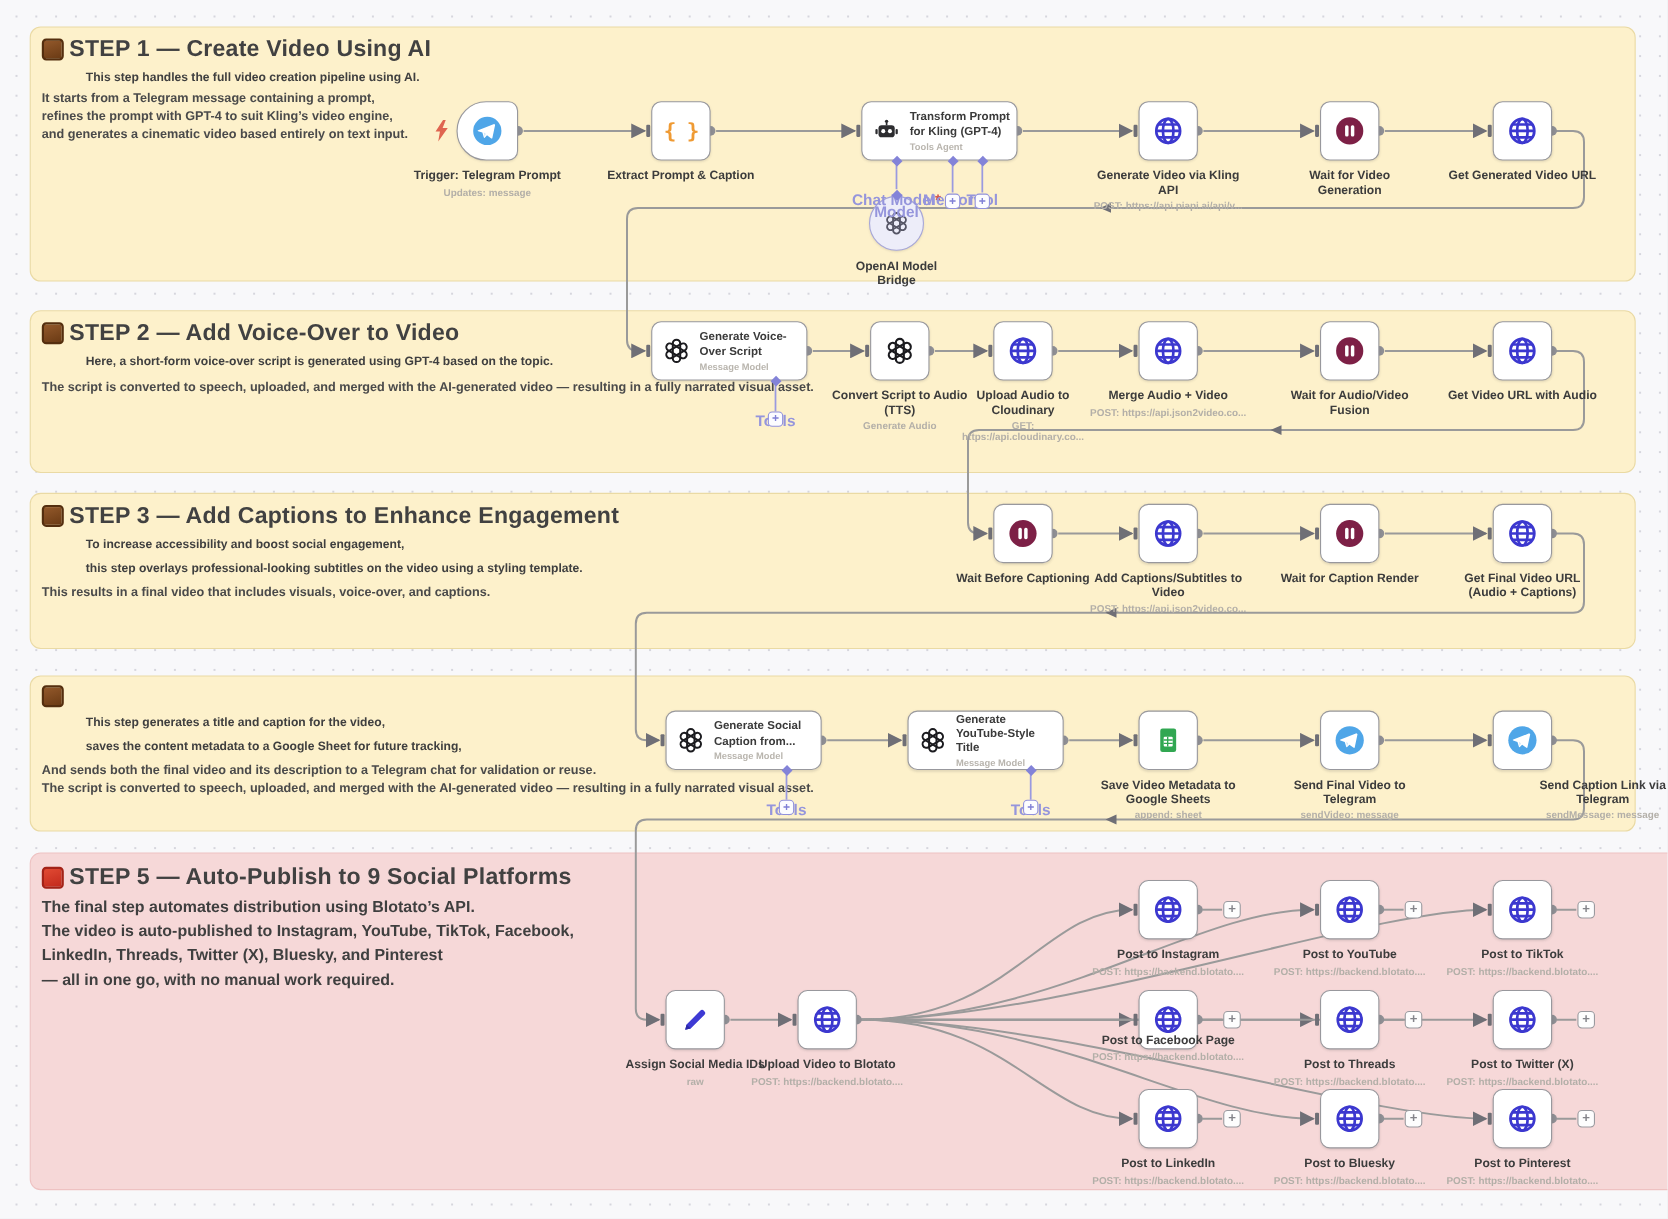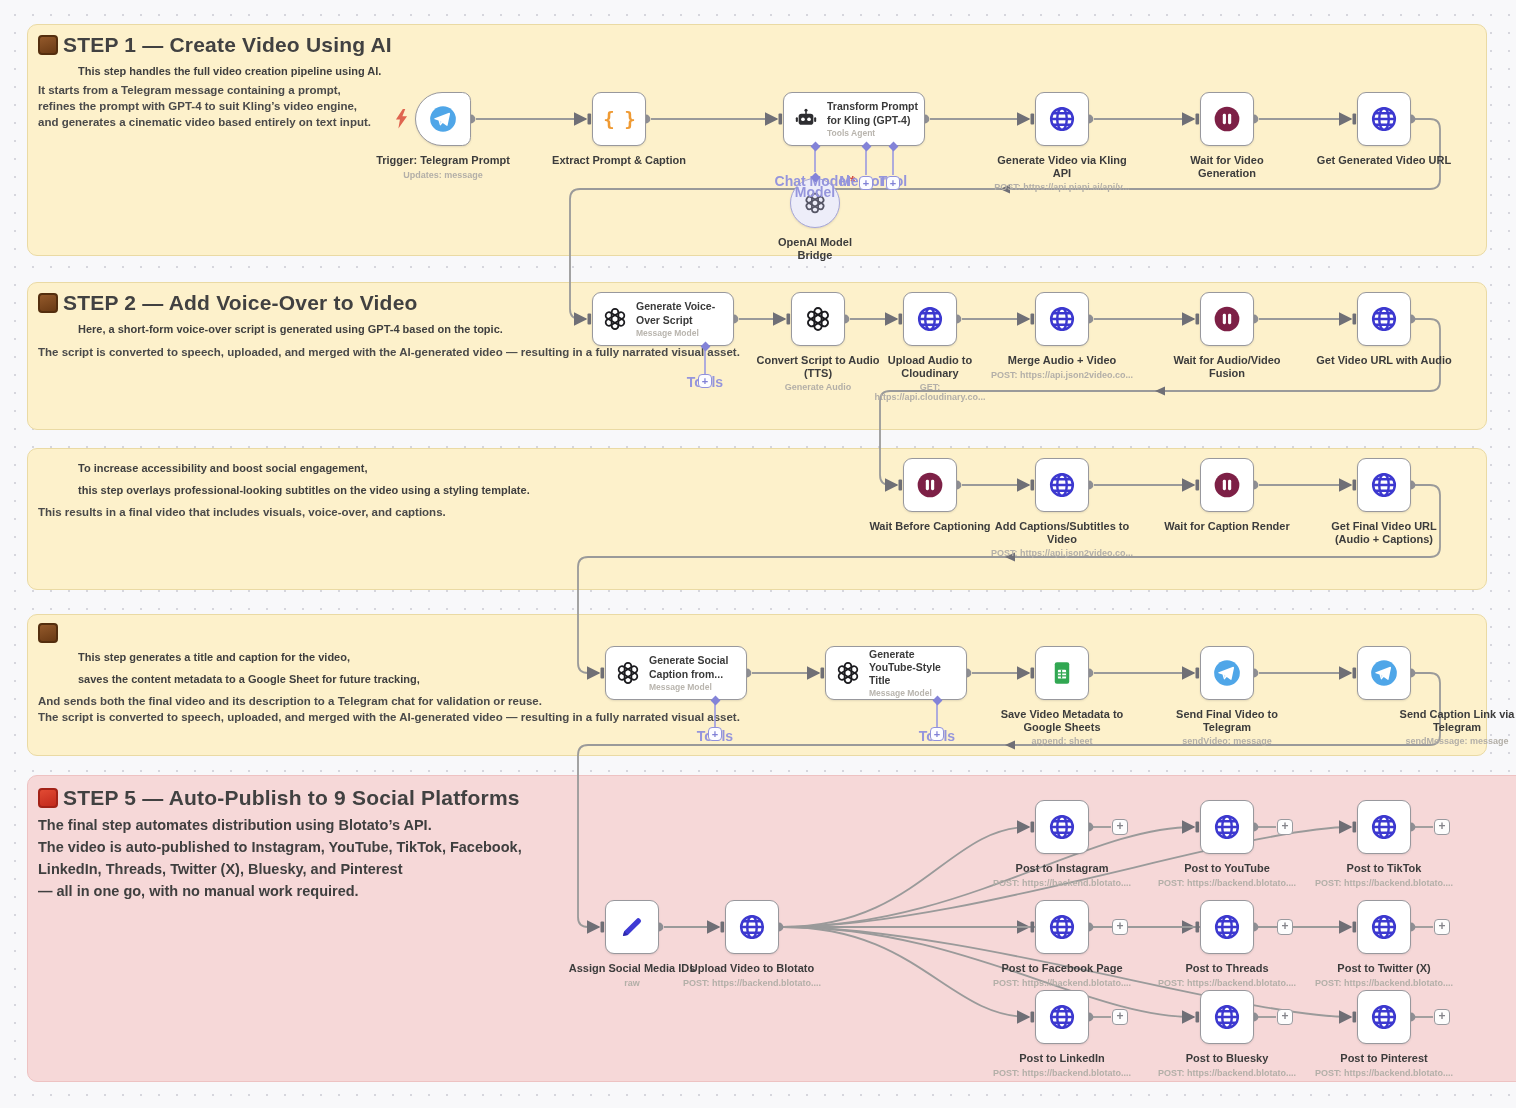--- a/index.html
+++ b/index.html
@@ -61,20 +61,24 @@
   <div class="panel yellow" style="left:27px;top:282px;width:1460px;height:148px;">
     <div class="phead">
       <span class="sq brown"></span>
       <span class="ptitle">STEP 2 — Add Voice-Over to Video</span>
     </div>
     <div class="dline b">Here, a short-form voice-over script is generated using GPT-4 based on the topic.</div>
     <div class="dline s" style="margin-top:4px">The script is converted to speech, uploaded, and merged with the AI-generated video — resulting in a fully narrated visual asset.</div>
   </div>
 
   <div class="panel yellow" style="left:27px;top:448px;width:1460px;height:142px;">
+    <div class="phead">
+      <span class="sq brown"></span>
+      <span class="ptitle">STEP 3 — Add Captions to Enhance Engagement</span>
+    </div>
     <div class="dline b">To increase accessibility and boost social engagement,</div>
     <div class="dline b">this step overlays professional-looking subtitles on the video using a styling template.</div>
     <div class="dline s" style="margin-top:3px">This results in a final video that includes visuals, voice-over, and captions.</div>
   </div>
 
   <div class="panel yellow" style="left:27px;top:614px;width:1460px;height:142px;">
     <div class="phead">
       <span class="sq brown"></span>
     </div>
     <div class="dline b">This step generates a title and caption for the video,</div>
@@ -574,21 +578,21 @@
       </div>
       <div class="node " style="left: 1035px; top: 900px; width: 54px; height: 54px;">
         <span class="icon">
           <svg width="28" height="28" viewBox="0 0 24 24" fill="none" stroke="#3c38cf" stroke-width="2.1">
             <circle cx="12" cy="12" r="9.3"></circle>
             <ellipse cx="12" cy="12" rx="4.1" ry="9.3"></ellipse>
             <path d="M2.7 12 h18.6 M4.3 7 h15.4 M4.3 17 h15.4"></path>
           </svg>
         </span>
       </div>
-      <div class="nwrap" style="left: 987px; top: 962px; width: 150px;">
+      <div class="nwrap" style="left: 987px; top: 940px; width: 150px;">
         <div class="nlabel">Post to Facebook Page</div>
         <div class="nsub">POST: https://backend.blotato....</div>
       </div>
       <div class="node " style="left: 1200px; top: 900px; width: 54px; height: 54px;">
         <span class="icon">
           <svg width="28" height="28" viewBox="0 0 24 24" fill="none" stroke="#3c38cf" stroke-width="2.1">
             <circle cx="12" cy="12" r="9.3"></circle>
             <ellipse cx="12" cy="12" rx="4.1" ry="9.3"></ellipse>
             <path d="M2.7 12 h18.6 M4.3 7 h15.4 M4.3 17 h15.4"></path>
           </svg>

